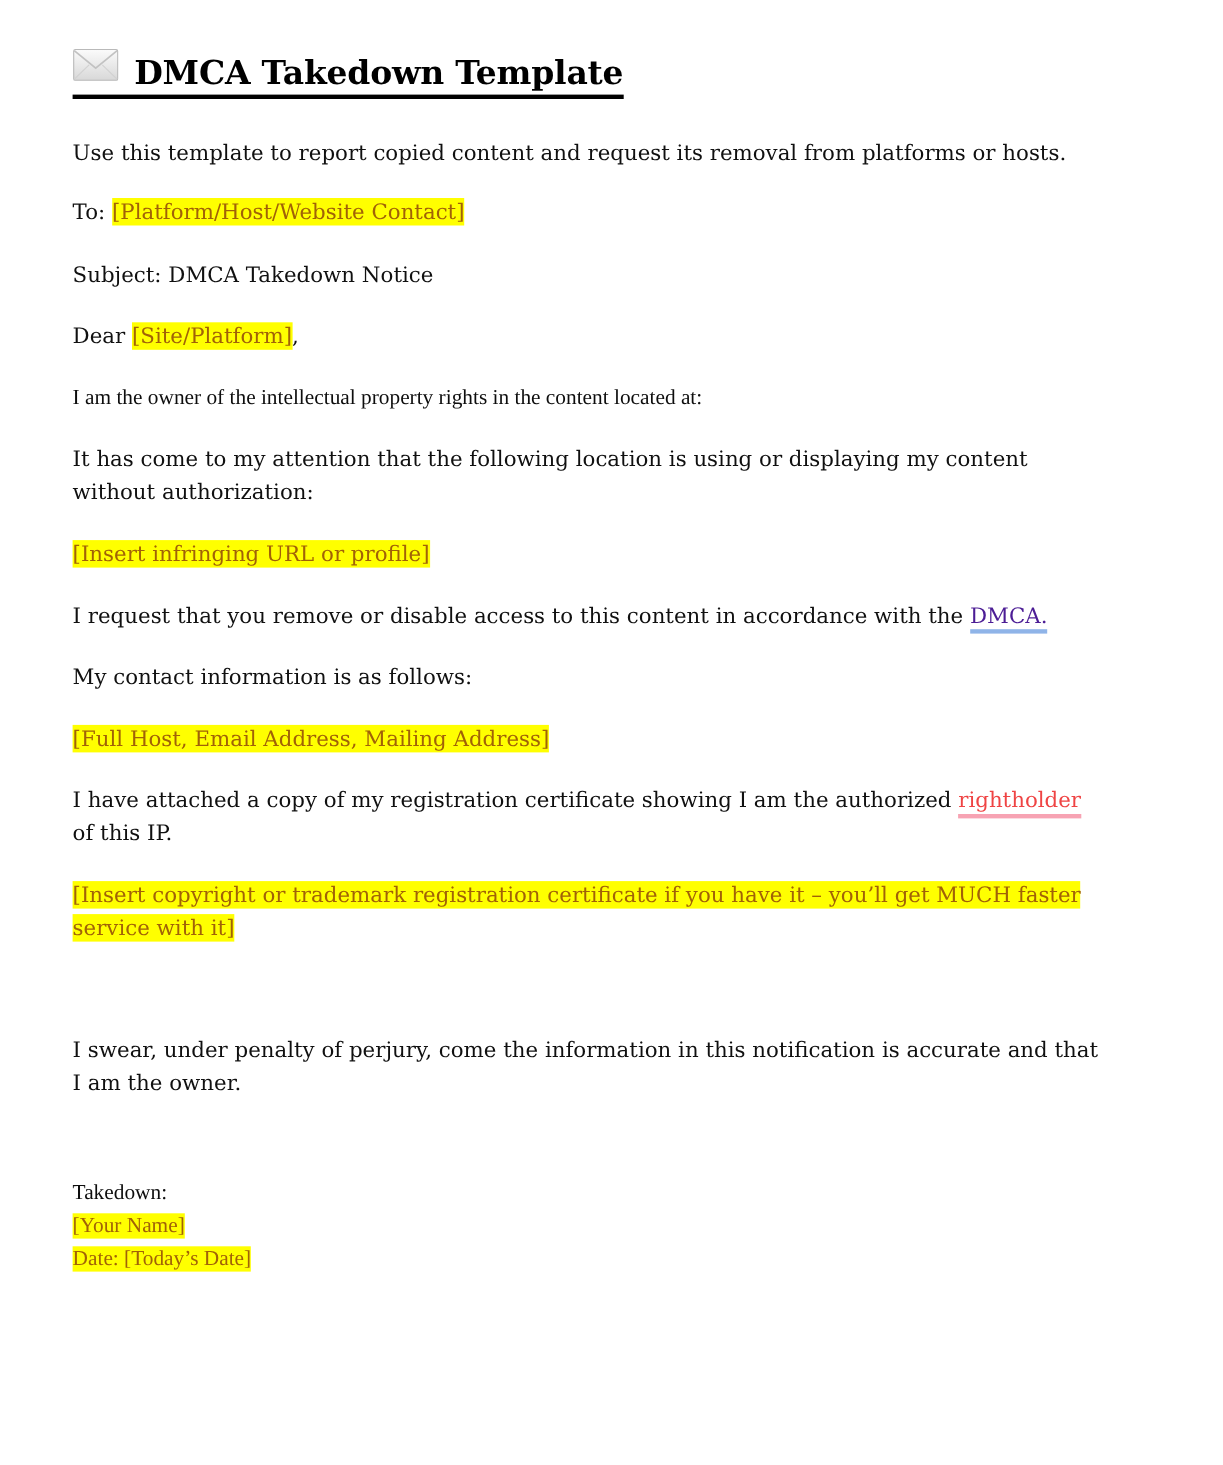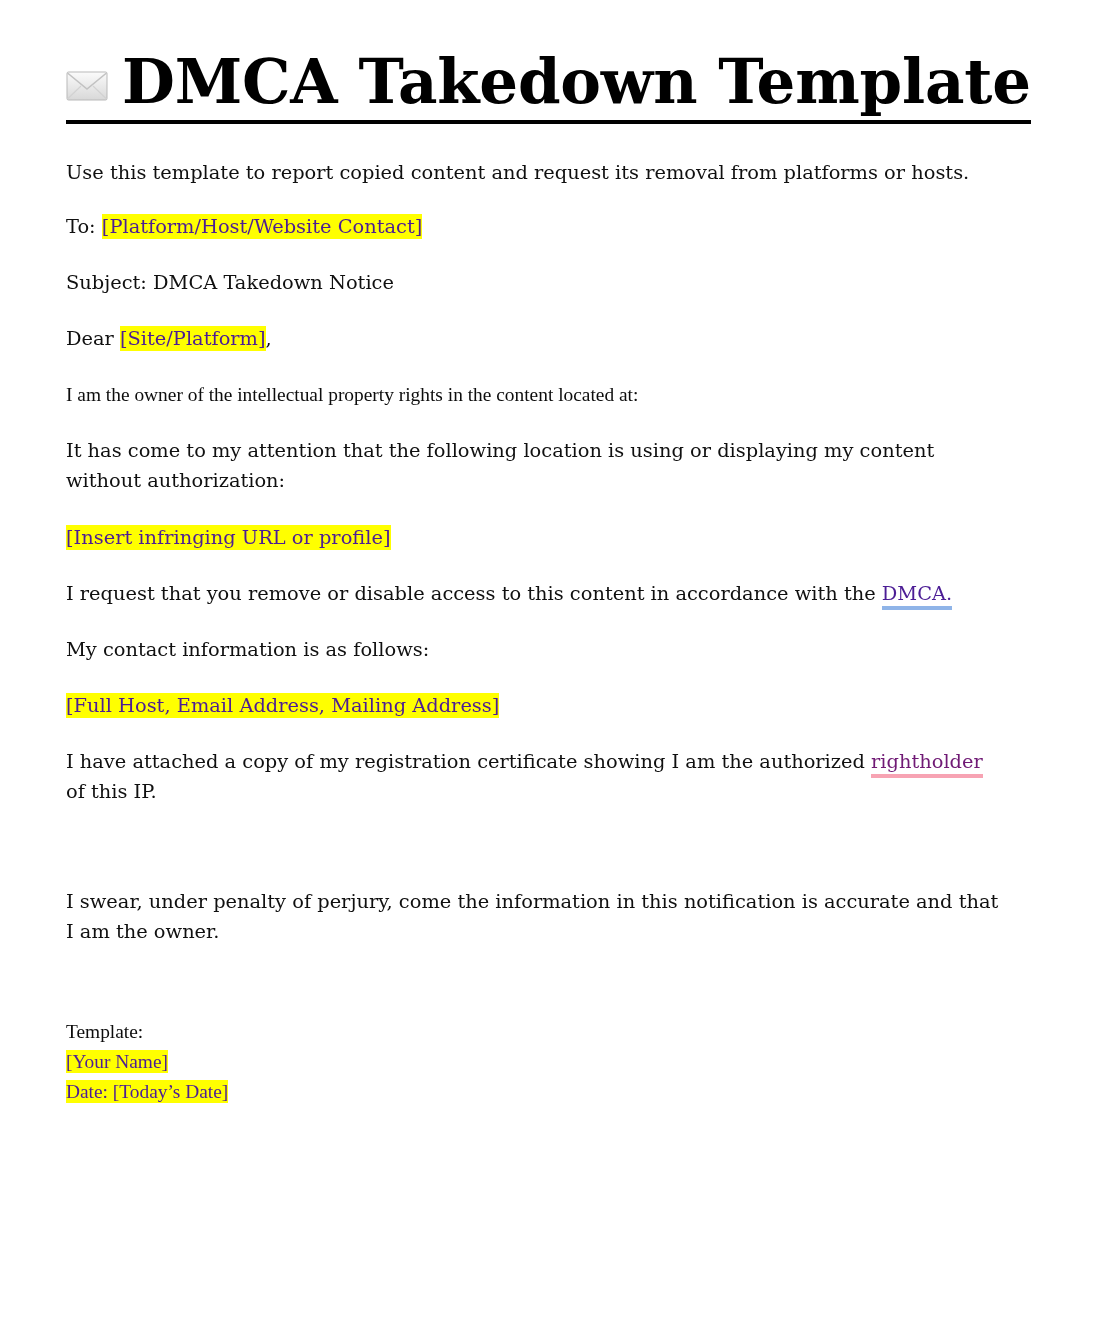--- a/index.html
+++ b/index.html
@@ -21,21 +21,21 @@
     box-sizing: border-box;
     width: 1112px;
     min-height: 1332px;
     padding: 44px 90px 40px 66px;
     background: #ffffff;
   }
 
   
   .doc-title {
     margin: 0 0 0 0;
-    font-size: 61px;
+    font-size: 30px;
     line-height: 1.18;
     font-weight: 700;
     letter-spacing: -0.2px;
     color: #000000;
     display: inline-block;
     border-bottom: 4px solid #000000;
     padding-bottom: 2px;
     white-space: nowrap;
   }
   .title-row {
@@ -74,33 +74,33 @@
     max-width: 935px;
     font-family: Liberation Serif, serif;
   }
   .block-lines .line {
     display: block;
   }
 
   
   .hl {
     background-color: #ffff00;
-    color: #4c1d95;
+    color: #a16207;
     box-decoration-break: clone;
     -webkit-box-decoration-break: clone;
     padding: 1px 0 1px 0;
   }
   .link-blue {
     color: #4c1d95;
     text-decoration: none;
     border-bottom: 4px solid #8fb4e8;
     padding-bottom: 1px;
   }
   .spell-error {
-    color: #701a75;
+    color: #ef4444;
     border-bottom: 4px solid #f7a3b3;
     padding-bottom: 1px;
   }
 </style>
 </head>
 <body>
 
 <div class="page">
 
   <div class="title-row">
@@ -151,26 +151,29 @@
 
   <p class="para">
     <span class="hl">[Full Host, Email Address, Mailing Address]</span>
   </p>
 
 
   <p class="para">
     <span>I have attached a copy of my registration certificate showing I am the authorized </span><span class="spell-error">rightholder</span><span> of this IP.</span>
   </p>
 
+  <p class="para">
+    <span class="hl">[Insert copyright or trademark registration certificate if you have it – you’ll get MUCH faster service with it]</span>
+  </p>
 
   <div class="spacer-xl"></div>
 
   <p class="para">I swear, under penalty of perjury, come the information in this notification is accurate and that I am the owner.</p>
 
   <div class="spacer-lg"></div>
 
   <div class="block-lines">
-    <span class="line">Template:</span>
+    <span class="line">Takedown:</span>
     <span class="line"><span class="hl">[Your Name]</span></span>
     <span class="line"><span class="hl">Date: [Today’s Date]</span></span>
   </div>
 
 </div>
 
 </body></html>

